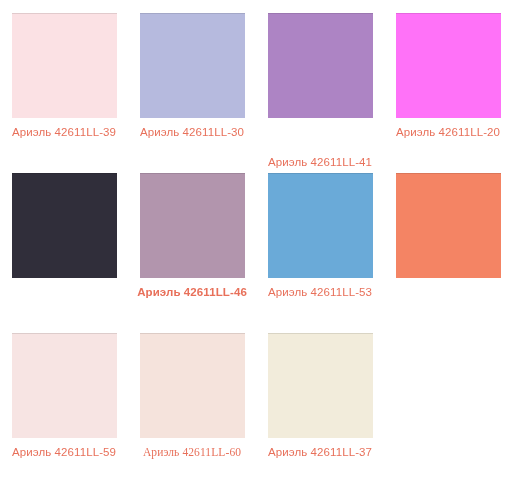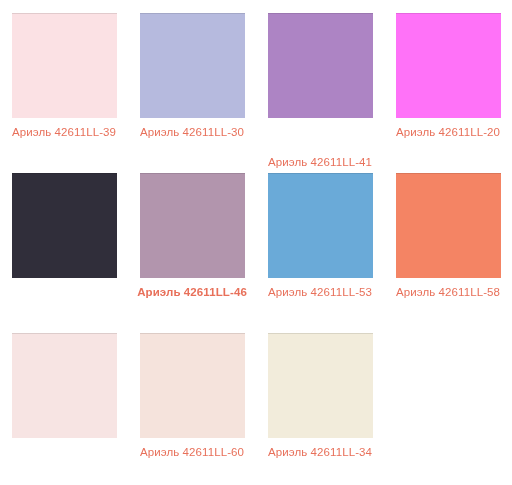--- a/index.html
+++ b/index.html
@@ -75,26 +75,26 @@
     <div class="swatch-cell">
       <div class="swatch-chip" style="background: rgb(178, 149, 173);"></div>
       <div class="swatch-label" style="color: rgb(232, 112, 90); font-weight: bold;">Ариэль 42611LL-46</div>
     </div>
     <div class="swatch-cell">
       <div class="swatch-chip" style="background: rgb(106, 170, 216);"></div>
       <div class="swatch-label" style="color: rgb(232, 112, 90);">Ариэль 42611LL-53</div>
     </div>
     <div class="swatch-cell">
       <div class="swatch-chip" style="background: rgb(244, 132, 100);"></div>
-      <div class="swatch-label" style="color: rgb(232, 112, 90);">Ариэль 42611LL-58</div>
     </div>
     <div class="swatch-cell">
       <div class="swatch-chip" style="background: rgb(247, 228, 227);"></div>
+      <div class="swatch-label" style="color: rgb(232, 112, 90);">Ариэль 42611LL-59</div>
     </div>
     <div class="swatch-cell">
       <div class="swatch-chip" style="background: rgb(245, 227, 220);"></div>
-      <div class="swatch-label" style="color: rgb(232, 112, 90);">Ариэль 42611LL-60</div>
+      <div class="swatch-label" style="color: rgb(232, 112, 90); font-family: Liberation Serif, serif;">Ариэль 42611LL-60</div>
     </div>
     <div class="swatch-cell">
       <div class="swatch-chip" style="background: rgb(242, 236, 219);"></div>
-      <div class="swatch-label" style="color: rgb(232, 112, 90);">Ариэль 42611LL-34</div>
+      <div class="swatch-label" style="color: rgb(232, 112, 90);">Ариэль 42611LL-37</div>
     </div>
   </div>
 
 </body></html>

